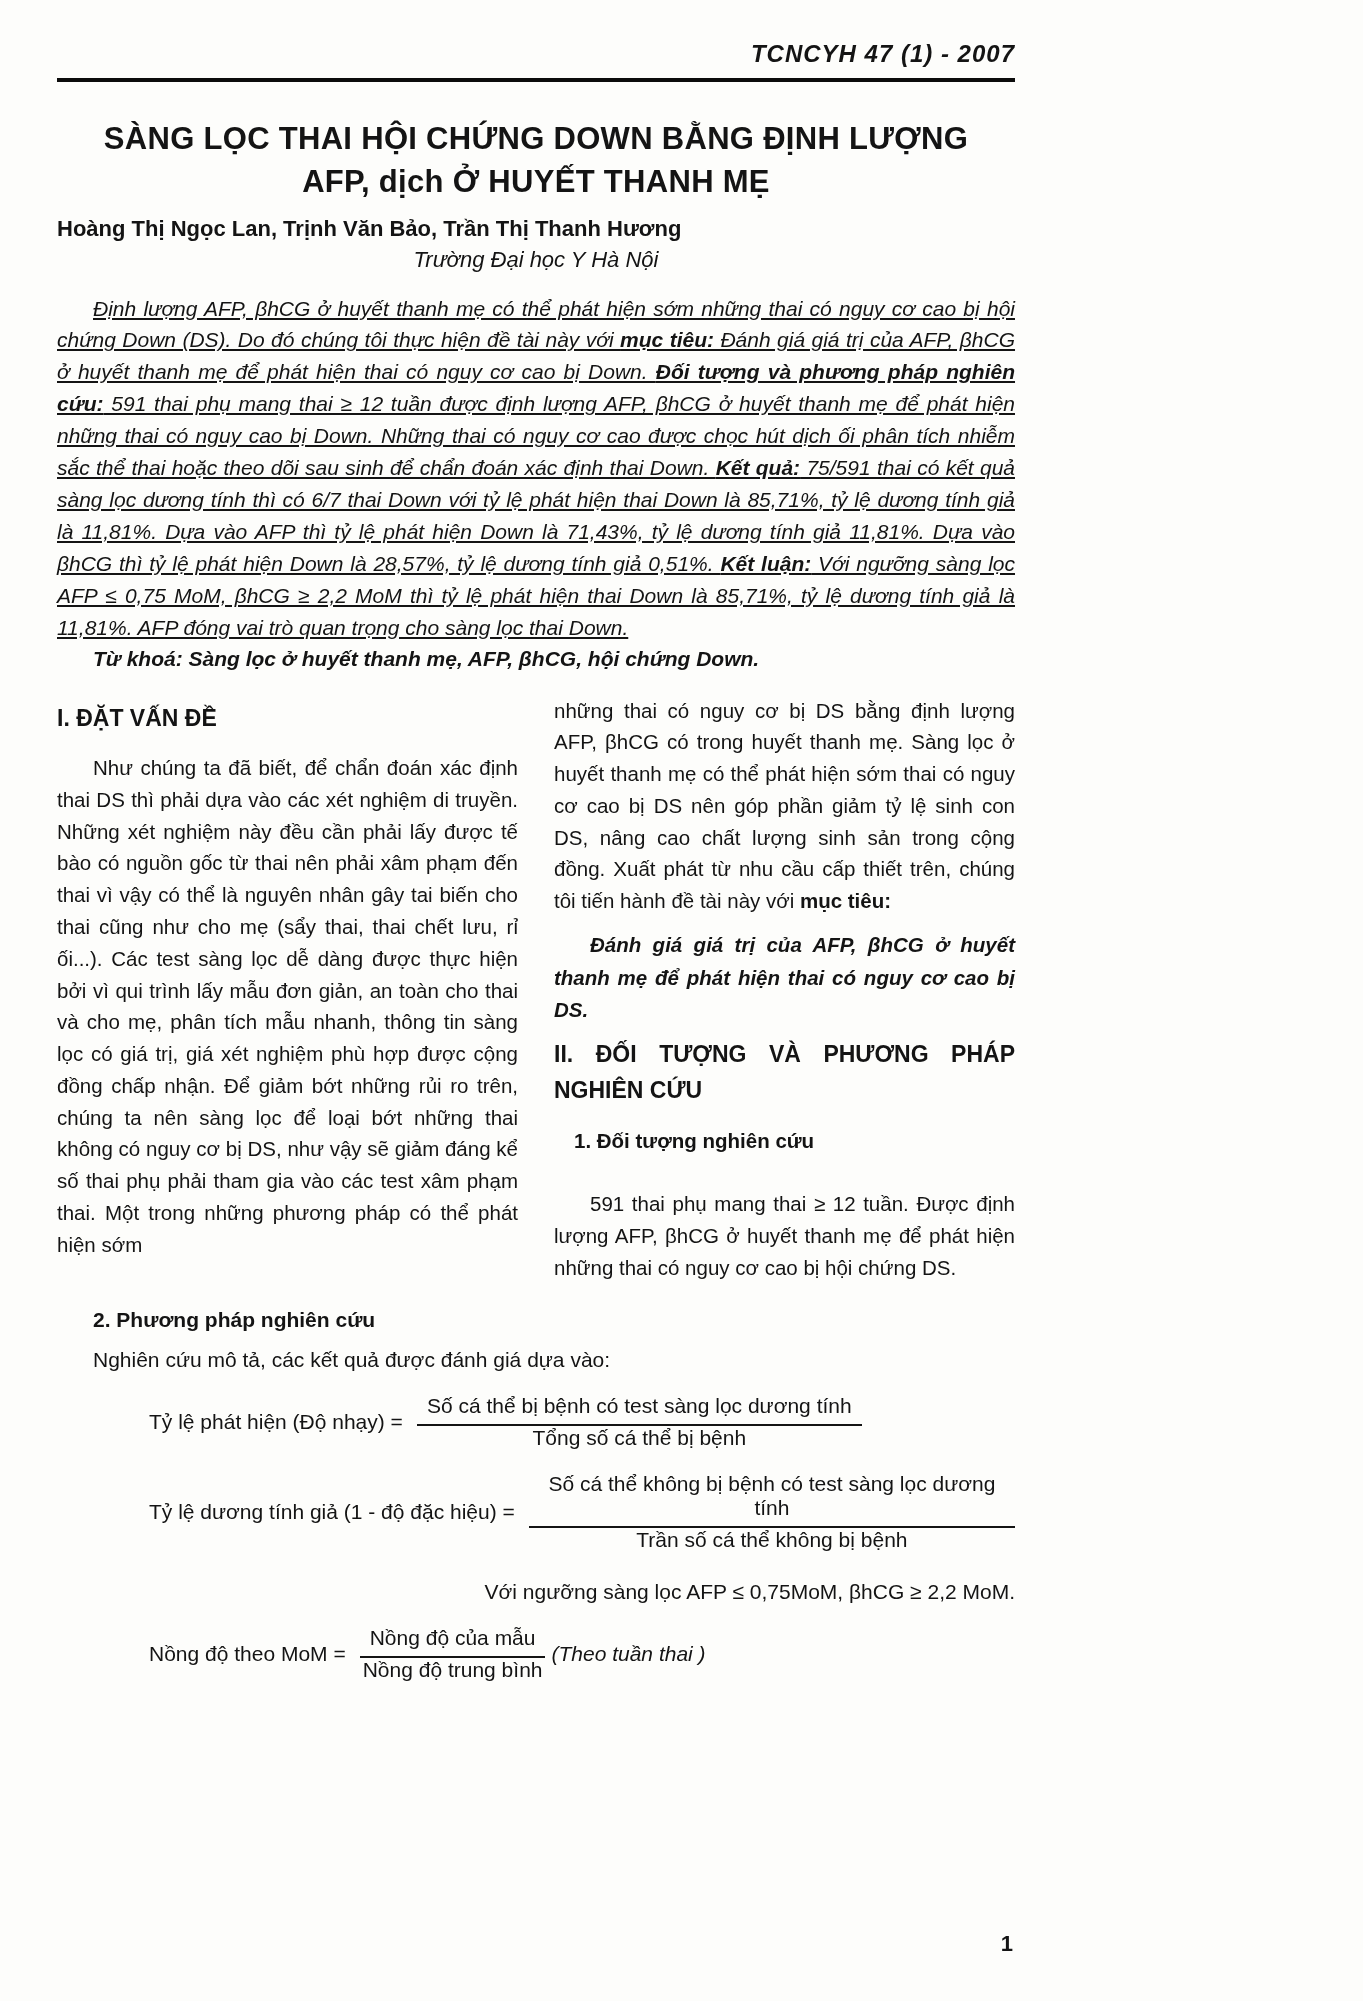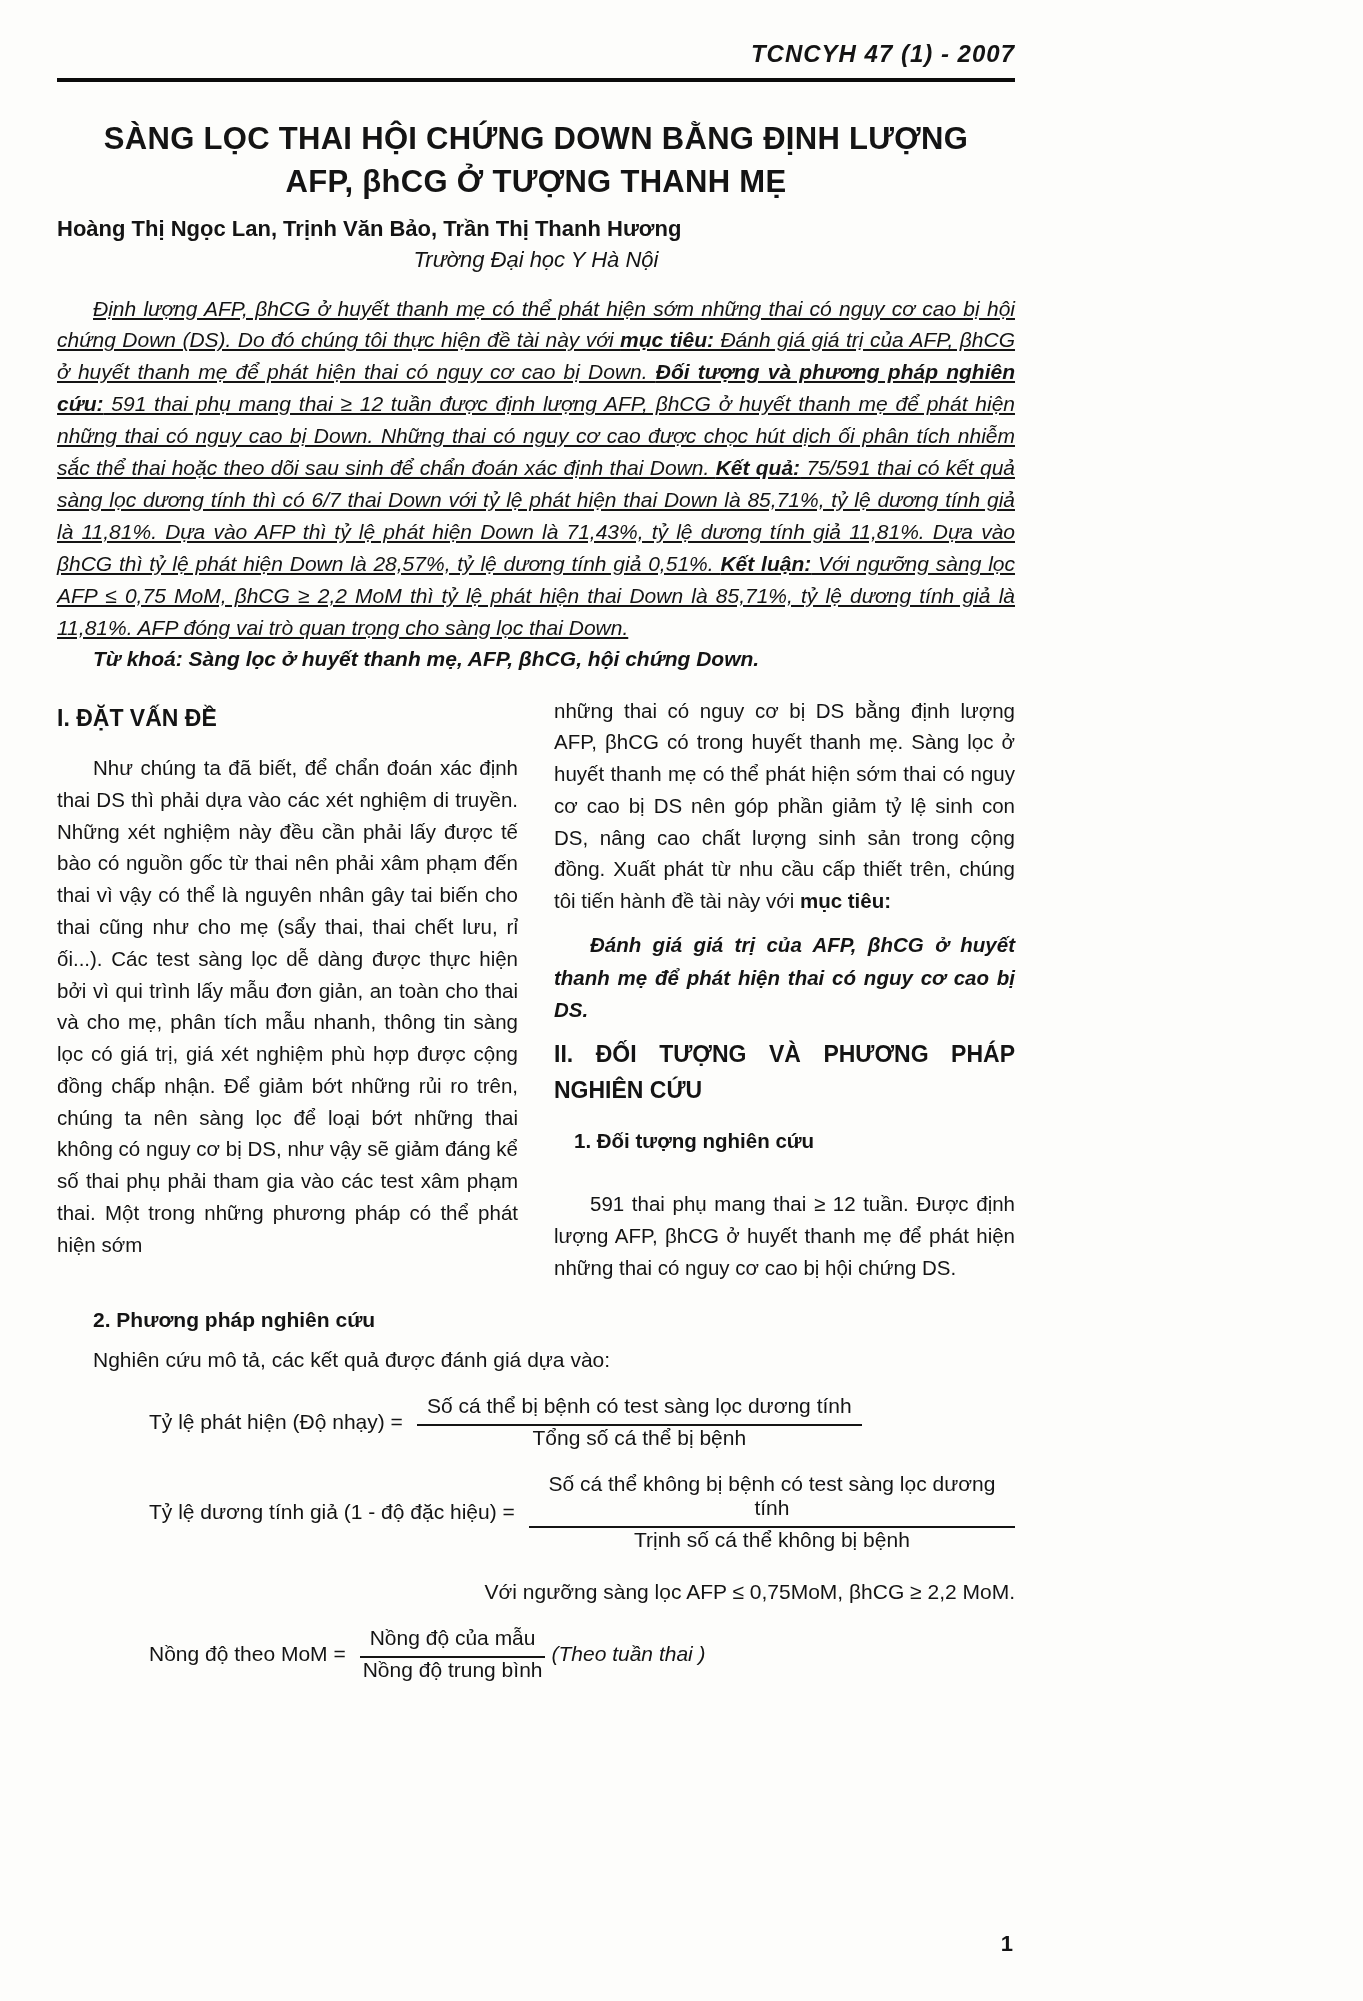--- a/index.html
+++ b/index.html
@@ -62,21 +62,21 @@
 </style>
 </head>
 <body>
 
 <div class="page">
   <div class="content">
 
     <div class="journal-ref">TCNCYH  47 (1) - 2007</div>
     <div class="header-rule"></div>
 
-    <h1 class="title"><span>SÀNG LỌC THAI  HỘI CHỨNG DOWN BẰNG ĐỊNH LƯỢNG</span><br><span>AFP, βhCG Ở TƯỢNG THANH MẸ</span></h1>
+    <h1 class="title"><span>SÀNG LỌC THAI  HỘI CHỨNG DOWN BẰNG ĐỊNH LƯỢNG</span><br><span>AFP, dịch Ở HUYẾT THANH MẸ</span></h1>
 
     <div class="authors">Hoàng Thị Ngọc Lan, Trịnh Văn Bảo, Trần Thị Thanh Hương</div>
     <div class="affiliation">Trường Đại học Y Hà Nội</div>
 
     <p class="abstract"><span>Định lượng AFP, βhCG ở huyết thanh mẹ có thể phát hiện sớm những thai có nguy cơ cao bị hội chứng Down (DS). Do đó chúng tôi thực hiện đề tài này với </span><span class="bold">mục tiêu:</span><span> Đánh giá giá trị của AFP, βhCG ở huyết thanh mẹ để phát hiện thai có nguy cơ cao bị Down. </span><span class="bold">Đối tượng và phương pháp nghiên cứu:</span><span> 591 thai phụ mang thai ≥ 12 tuần được định lượng AFP, βhCG ở huyết thanh mẹ để phát hiện những thai có nguy cao bị Down. Những thai có nguy cơ cao được chọc hút dịch ối phân tích nhiễm sắc thể thai hoặc theo dõi sau sinh để chẩn đoán xác định thai Down. </span><span class="bold">Kết quả:</span><span> 75/591 thai có kết quả sàng lọc dương tính thì có 6/7 thai Down với tỷ lệ phát hiện thai Down là 85,71%, tỷ lệ dương tính giả là 11,81%. Dựa vào AFP thì tỷ lệ phát hiện Down là 71,43%, tỷ lệ dương tính giả 11,81%. Dựa vào βhCG thì tỷ lệ phát hiện Down là 28,57%, tỷ lệ dương tính giả 0,51%. </span><span class="bold">Kết luận:</span><span> Với ngưỡng sàng lọc AFP ≤ 0,75 MoM, βhCG ≥ 2,2 MoM thì tỷ lệ phát hiện thai Down là 85,71%, tỷ lệ dương tính giả là 11,81%. AFP đóng vai trò quan trọng cho sàng lọc thai Down.</span></p>
 
     <p class="keywords">Từ khoá: Sàng lọc ở huyết thanh mẹ, AFP, βhCG, hội chứng Down.</p>
 
     <div class="columns">
 
@@ -104,21 +104,21 @@
         <span class="frac">
           <span class="num">Số cá thể bị bệnh có test sàng lọc dương tính</span>
           <span class="den">Tổng số cá thể bị bệnh</span>
         </span>
       </div>
 
       <div class="formula">
         <span class="flabel">Tỷ lệ dương tính giả (1 - độ đặc hiệu)  =</span>
         <span class="frac">
           <span class="num">Số cá thể không bị bệnh có test sàng lọc dương tính</span>
-          <span class="den">Trịnh số cá thể không bị bệnh</span>
+          <span class="den">Trần số cá thể không bị bệnh</span>
         </span>
       </div>
 
       <p class="threshold">Với ngưỡng sàng lọc AFP ≤ 0,75MoM, βhCG ≥ 2,2 MoM.</p>
 
       <div class="formula">
         <span class="flabel">Nồng độ theo MoM  =</span>
         <span class="frac">
           <span class="num">Nồng độ của mẫu</span>
           <span class="den">Nồng độ trung bình</span>

